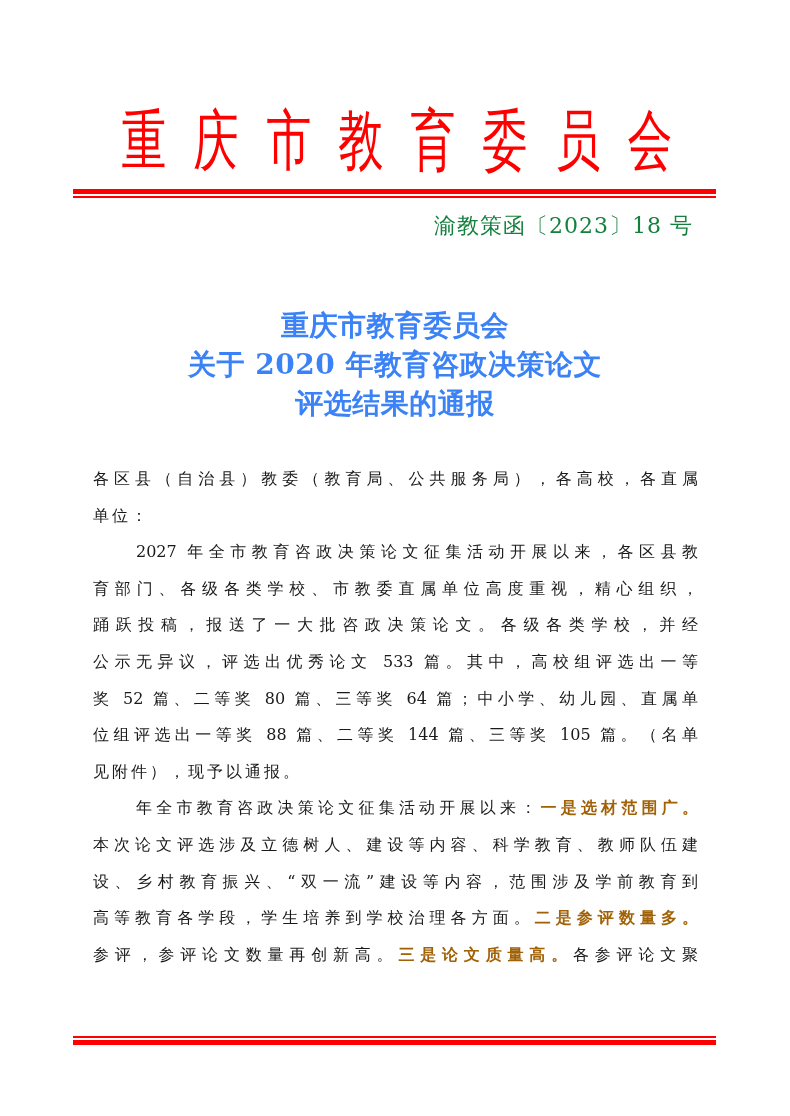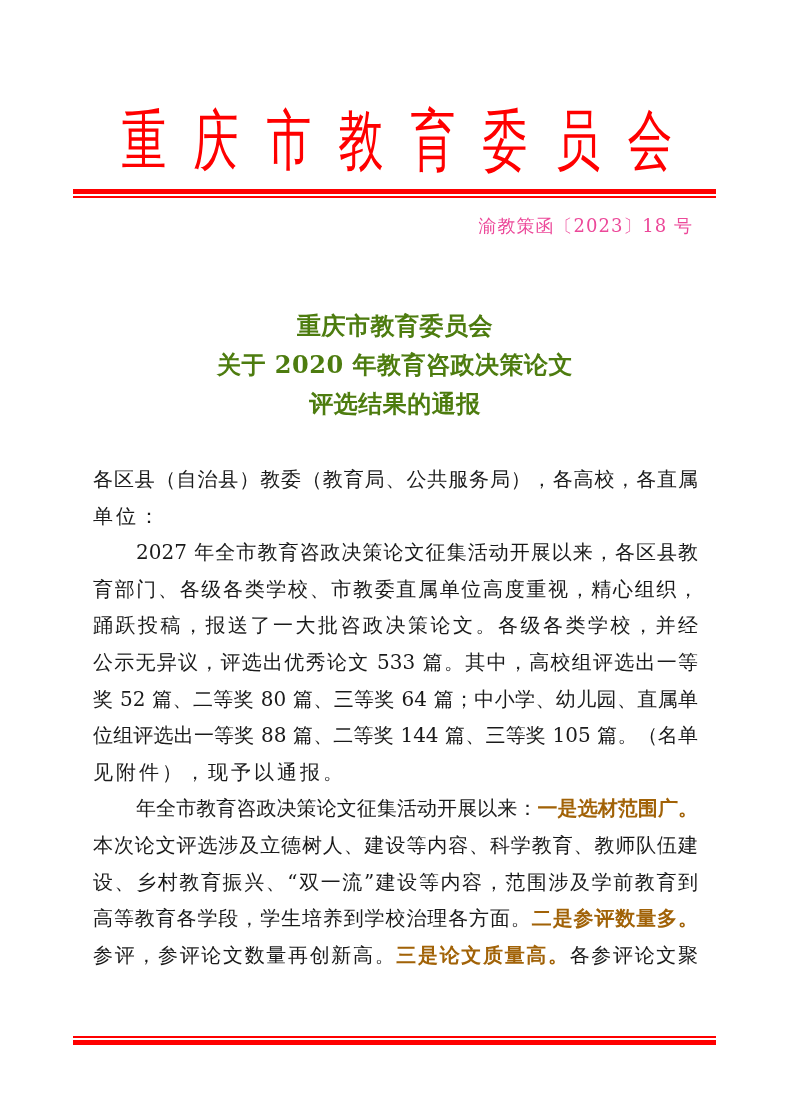--- a/index.html
+++ b/index.html
@@ -52,51 +52,51 @@
   .red-rule-thin {
     position: absolute;
     left: 73px;
     width: 643px;
     background: #ff0000;
   }
   .doc-number {
     position: absolute;
     right: 97px;
     top: 212px;
-    font-size: 18px;
+    font-size: 22px;
     line-height: 28px;
-    color: #ec4899;
+    color: #15803d;
     white-space: nowrap;
     letter-spacing: 1px;
   }
   .title-block {
     position: absolute;
     left: 0;
     width: 790px;
     top: 306px;
     text-align: center;
   }
   .title-line {
     font-family: "DejaVu Serif", "Liberation Serif", serif;
     font-weight: bold;
-    font-size: 24px;
+    font-size: 28px;
     line-height: 39px;
-    color: #4d7c0f;
+    color: #3b82f6;
     letter-spacing: 0.5px;
   }
   .body-block {
     position: absolute;
     left: 93px;
     top: 461px;
     width: 605px;
   }
   .line {
     height: 36.6px;
     line-height: 36.6px;
-    font-size: 20px;
+    font-size: 16px;
     white-space: nowrap;
     text-align: justify;
     text-align-last: justify;
     color: #1a1a1a;
   }
   .line.indent {
     padding-left: 43px;
   }
   .line.short {
     text-align-last: left;

